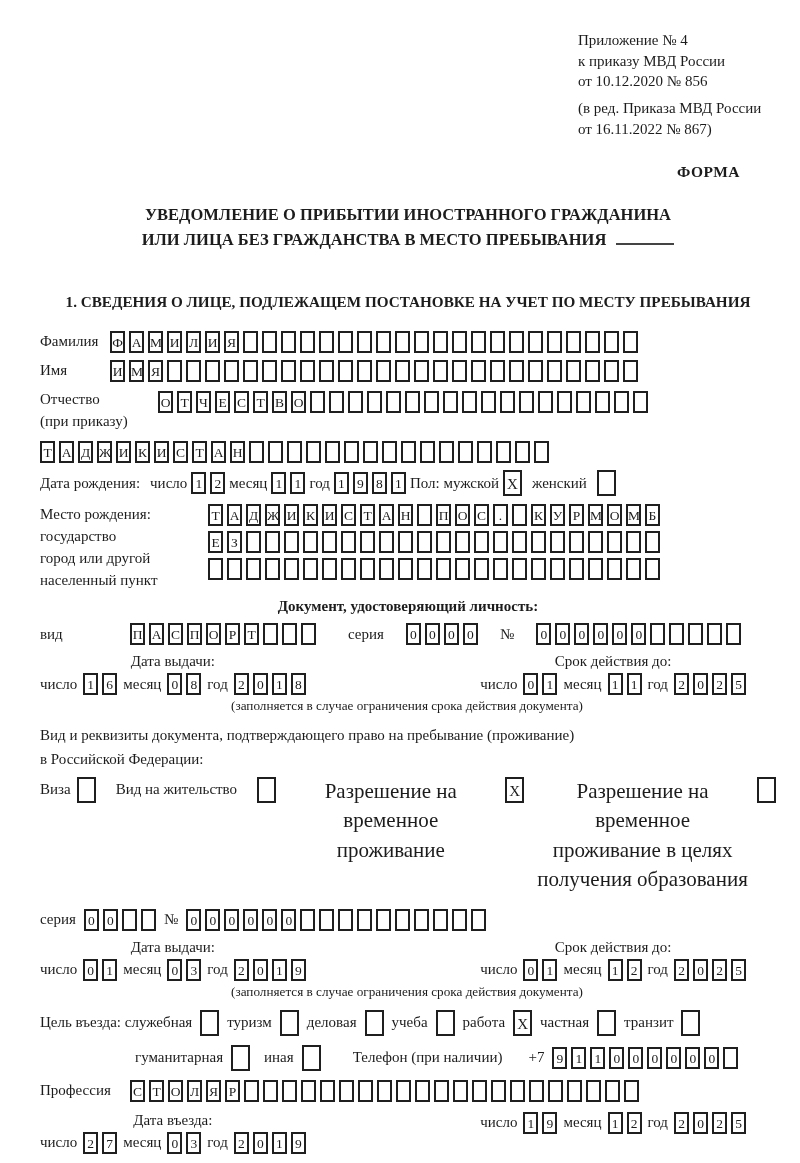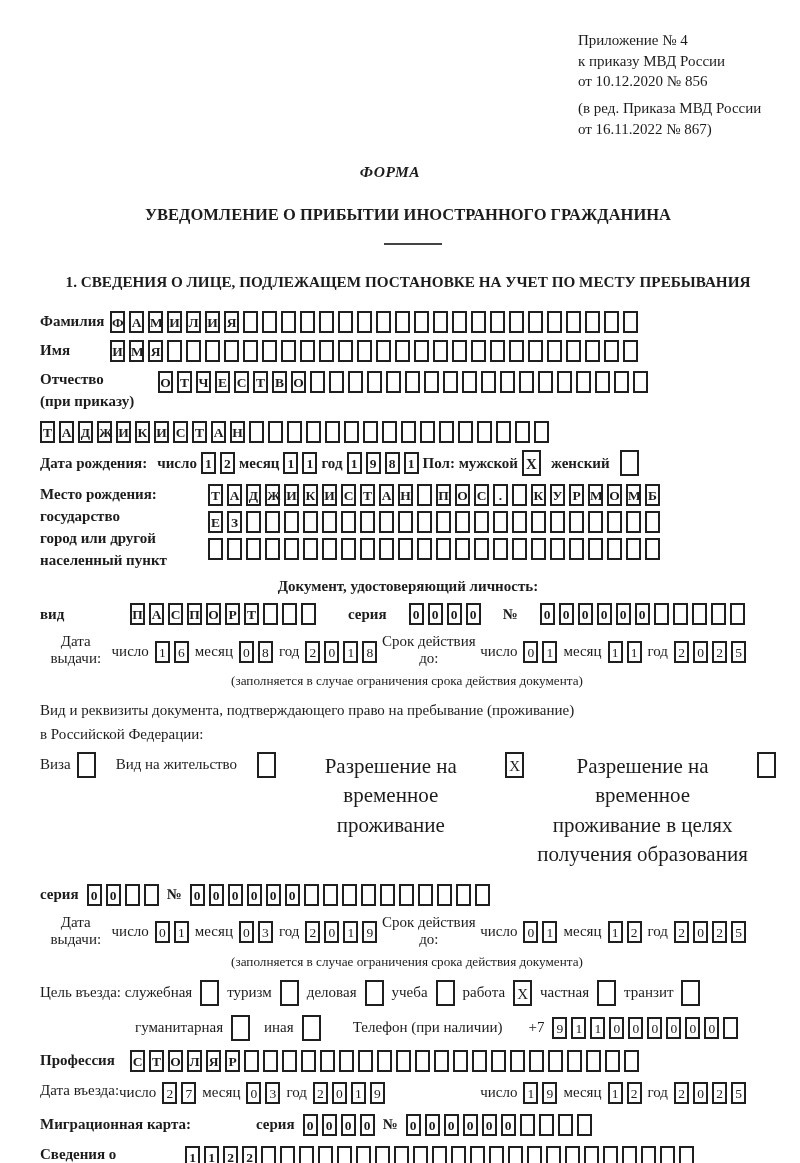--- a/index.html
+++ b/index.html
@@ -7,47 +7,47 @@
   body {
     width:800px; min-height:1163px; margin:0 auto;
     font-family:"Liberation Serif", serif;
     color:#1c1c1c;
     padding:30px 24px 20px 40px;
     font-size:15px;
   }
   
   .hdr-block { margin-left:538px; font-size:15px; line-height:1.38; }
   .hdr-block .grp2 { margin-top:6px; }
-  .forma { text-align:center; margin:24px 36px 0 0; font-weight:bold; font-size:15.5px; letter-spacing:.5px;font-style:italic; }
+  .forma { text-align:right; margin:24px 36px 0 0; font-weight:bold; font-size:15.5px; letter-spacing:.5px; }
   
   .title { text-align:center; font-weight:bold; font-size:16.5px; line-height:1.5; margin-top:22px; }
   .uline { display:inline-block; width:58px; border-bottom:2px solid #444; height:14px; margin-left:10px; }
-  .sec-head { font-weight:bold; font-size:15.2px; text-align:center; margin-top:20px; margin-bottom:20px; }
+  .sec-head { font-weight:bold; font-size:15.2px; text-align:center; margin-top:40px; margin-bottom:20px; }
   
-  .frow { display:flex; align-items:flex-start; margin-bottom:7px;font-weight:bold; }
+  .frow { display:flex; align-items:flex-start; margin-bottom:7px; }
   .frow.ac { align-items:center; }
   .lbl { font-size:15px; line-height:1.45; flex:0 0 auto; }
   .cells { display:inline-flex; gap:4px; flex-wrap:nowrap; }
   .cell {
     width:15px; height:22px; flex:0 0 15px;
     border:2px solid #1f1f1f;
     text-align:center; font-size:13.5px; line-height:20px;
     font-family:"Liberation Serif", serif;
   }
   .cbx {
     display:inline-block; width:19px; height:26px; flex:0 0 19px;
     border:2px solid #1f1f1f; text-align:center;
     font-size:15px; line-height:24px;
   }
   .gap6 { margin-left:6px; } .gap10 { margin-left:10px; }
   .stack { display:flex; flex-direction:column; gap:5px; }
   .inl { display:inline-flex; align-items:center; gap:6px; flex-wrap:nowrap; }
   .center-head { text-align:center; font-weight:bold; font-size:15px; margin:6px 0 8px 0; }
   .datepair { display:flex; justify-content:space-between; margin-bottom:2px; }
-  .dp-col { display:flex; flex-direction:row; }
+  .dp-col { display:flex; flex-direction:column; }
   .dp-lab { text-align:center; font-size:15px; margin-bottom:3px; }
   .dp-row { display:inline-flex; align-items:center; gap:6px; }
   .note { text-align:center; font-size:13.2px; margin:3px 2px 10px 0; }
   .para { font-size:15px; line-height:1.55; margin-bottom:6px; }
   .permit-row { display:flex; align-items:flex-start; gap:10px; margin:4px 0 14px 0; }
   .permit-lbl { text-align:center; font-size:21px; line-height:1.4; }
   .purpose-row { display:flex; align-items:center; gap:8px; margin-bottom:9px; flex-wrap:nowrap; }
 </style>
 </head>
 <body>
@@ -59,21 +59,21 @@
   <div class="grp2">
     <div>(в ред. Приказа МВД России</div>
     <div>от 16.11.2022 № 867)</div>
   </div>
 </div>
 <div class="forma">ФОРМА</div>
 
 <div class="title">
   <div>УВЕДОМЛЕНИЕ О ПРИБЫТИИ ИНОСТРАННОГО ГРАЖДАНИНА</div>
   <div>
-    <span class="uline"></span>
+    <span>ИЛИ ЛИЦА БЕЗ ГРАЖДАНСТВА В МЕСТО ПРЕБЫВАНИЯ</span><span class="uline"></span>
   </div>
 </div>
 
 <div class="sec-head">1. СВЕДЕНИЯ О ЛИЦЕ, ПОДЛЕЖАЩЕМ ПОСТАНОВКЕ НА УЧЕТ ПО МЕСТУ ПРЕБЫВАНИЯ</div>
 
 <div class="frow ac">
   <span class="lbl" style="width:70px">Фамилия</span>
   <span class="cells">
       <span class="cell">Ф</span>
       <span class="cell">А</span>

